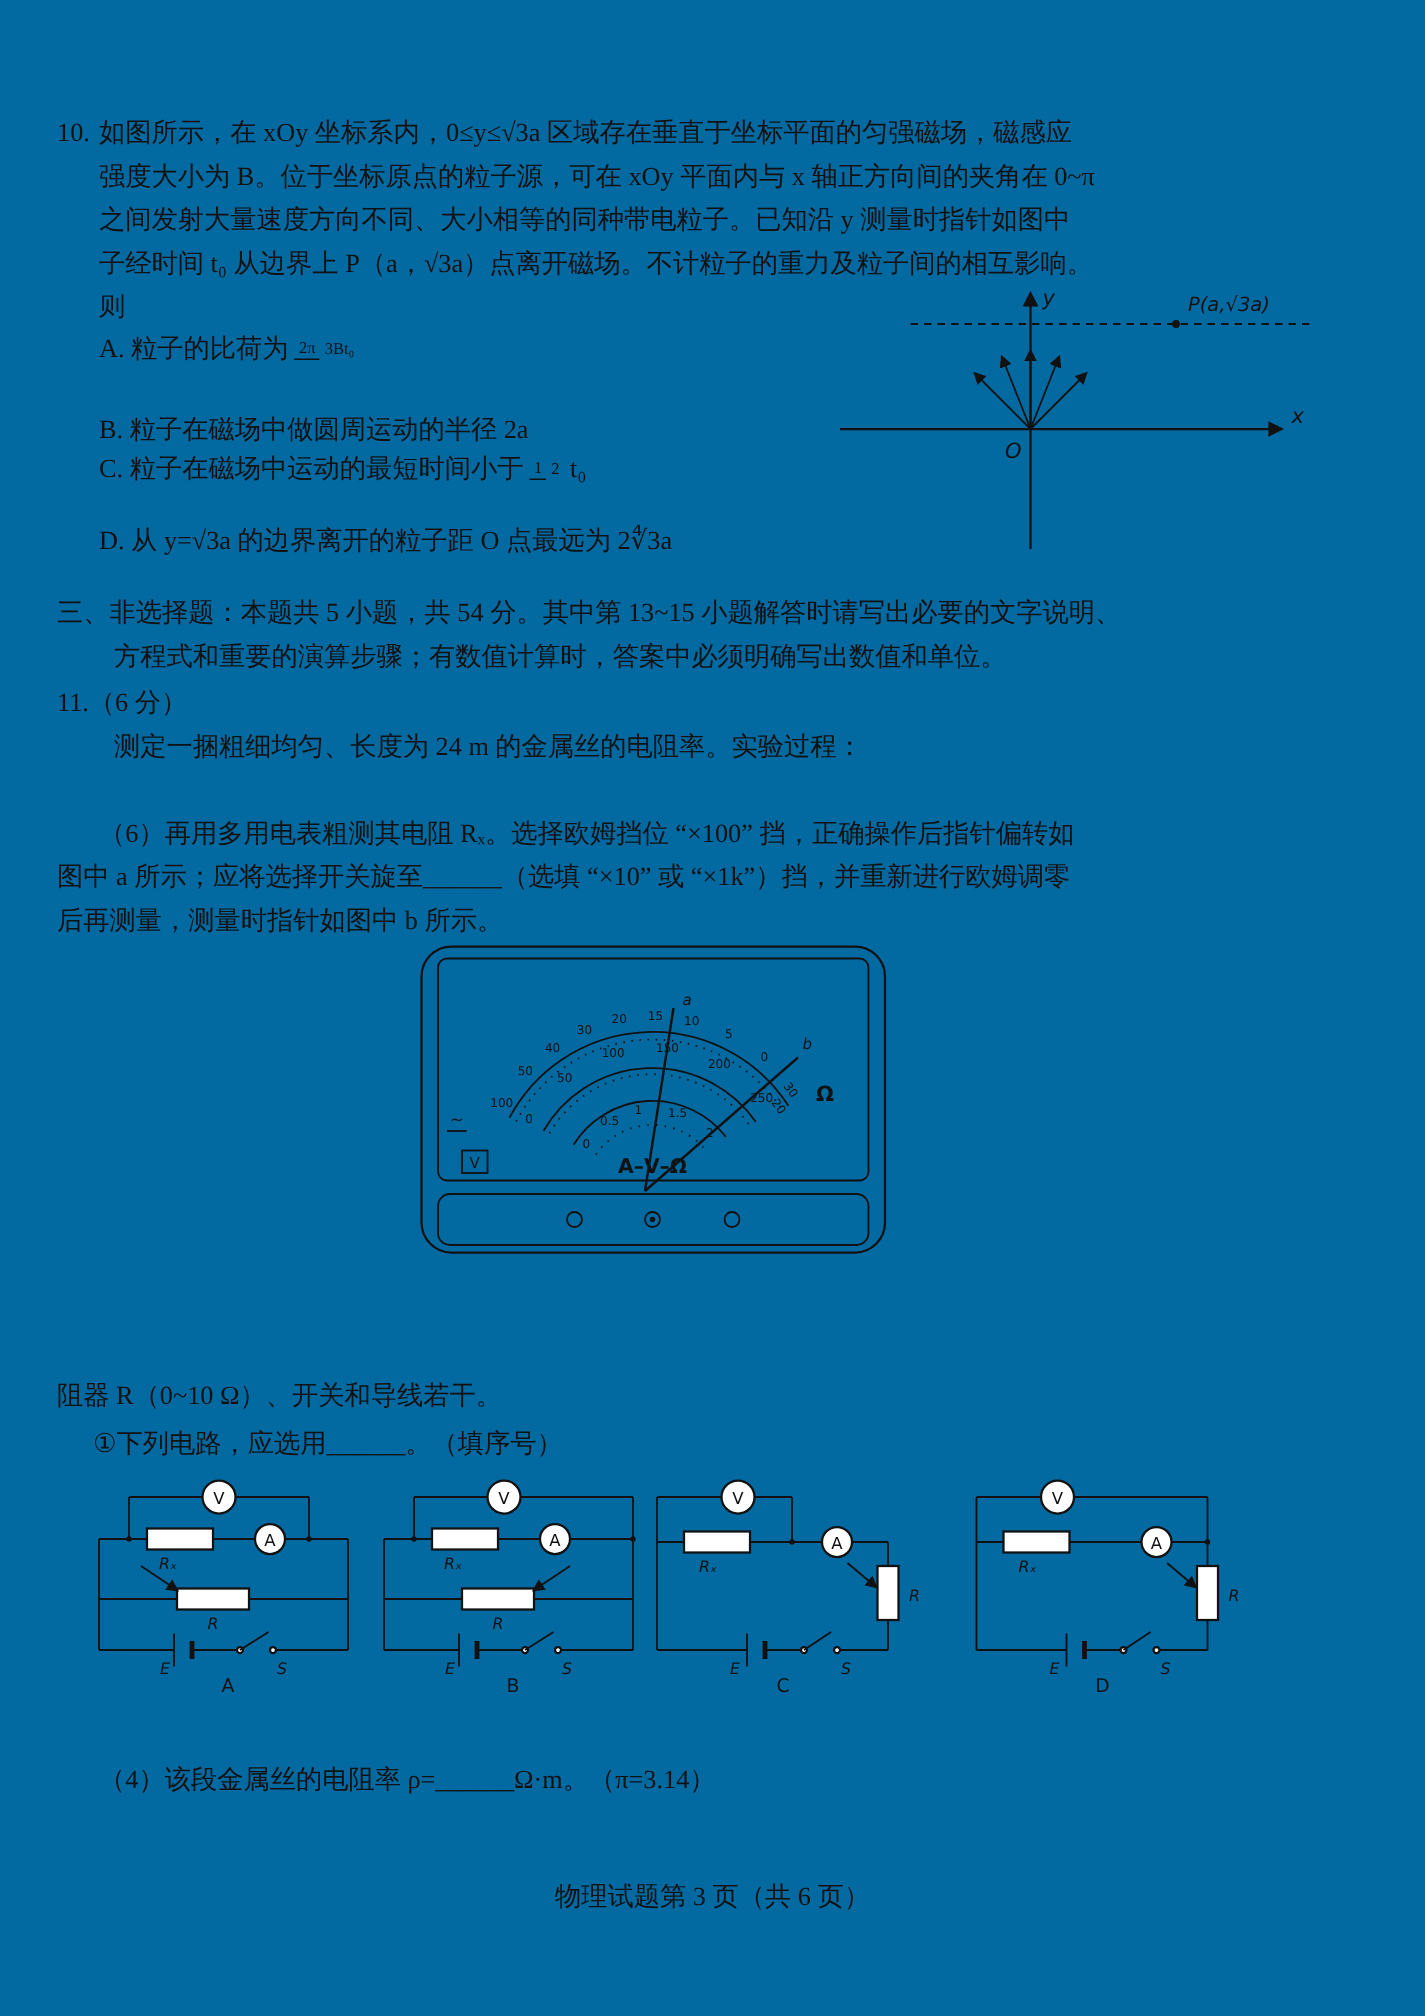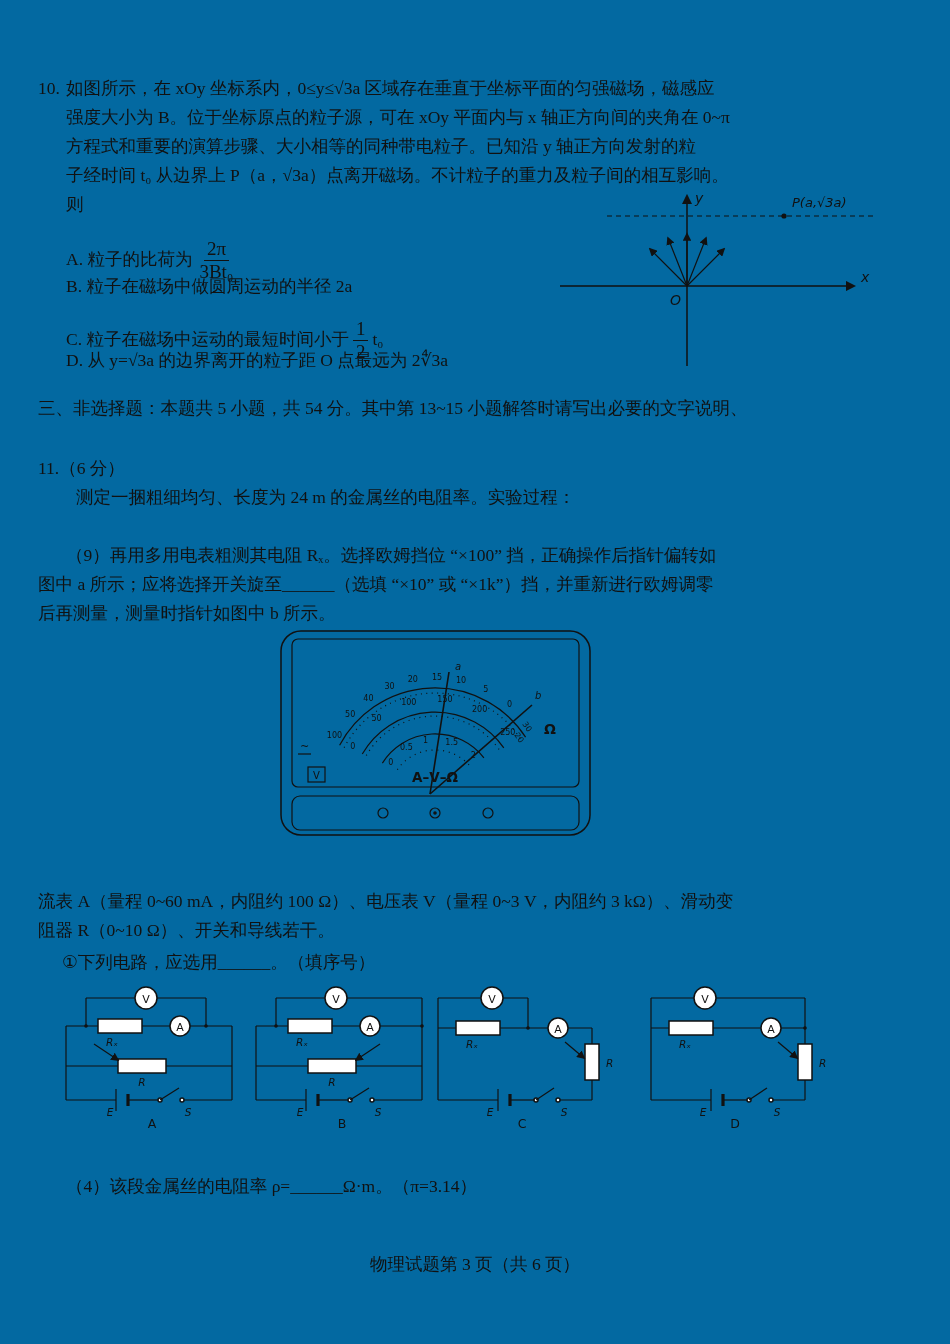--- a/index.html
+++ b/index.html
@@ -1,22 +1,22 @@
 <!DOCTYPE html>
 <html><head>
 <meta charset="utf-8">
 <style>
   html,body{margin:0;padding:0;background:#d8d8d8;}
   .page{position:relative;width:950px;height:1344px;background:#0369a1;margin:0 auto;
         font-family:"Liberation Serif","DejaVu Sans",serif;color:#111;overflow:hidden;padding-left:20px;}
   .line{position:absolute;white-space:nowrap;font-size:17.5px;line-height:1.25;}
   .bold{font-weight:400;}
   .opt{display:flex;align-items:center;}
-  .frac{display:inline-flex;flex-direction:column;align-items:center;font-size:19px;
-        line-height:1.15;margin:16px 4px;}
+  .frac{display:inline-flex;flex-direction:row;align-items:center;font-size:11px;
+        line-height:1.15;margin:0 4px;}
   .frac .fnum{border-bottom:1.3px solid #111;padding:0 3px;}
   .frac .fden{padding:0 3px;}
   .fig{position:absolute;}
   svg text{font-family:"DejaVu Sans","Liberation Sans",sans-serif;fill:#111;}
   .st{stroke:#111;stroke-width:1.5;fill:none;}
   .stt{stroke:#111;stroke-width:1.2;fill:none;}
   .wbox{stroke:#111;stroke-width:1.5;fill:#fff;}
   .dot{fill:#111;stroke:none;}
   .footer{position:absolute;left:0;width:950px;text-align:center;font-size:17.5px;}
 </style>
@@ -29,21 +29,21 @@
     <defs>
       <marker id="ah" viewBox="0 0 10 10" refX="8" refY="5" markerWidth="7" markerHeight="7" orient="auto-start-reverse">
         <path d="M0,0 L10,5 L0,10 z" fill="#111"></path>
       </marker>
     </defs>
   </svg>
 
   <div class="line" style="left:38px;top:78px">10.</div>
   <div class="line" style="left:66px;top:78px">如图所示，在 xOy 坐标系内，0≤y≤√3a 区域存在垂直于坐标平面的匀强磁场，磁感应</div>
   <div class="line" style="left:66px;top:107px">强度大小为 B。位于坐标原点的粒子源，可在 xOy 平面内与 x 轴正方向间的夹角在 0~π</div>
-  <div class="line" style="left:66px;top:136px">方程式和重要的演算步骤、大小相等的同种带电粒子。已知沿 y 轴正方向发射的粒</div>
+  <div class="line" style="left:66px;top:136px">之间发射大量速度方向不同、大小相等的同种带电粒子。已知沿 y 测量时指针如图中</div>
   <div class="line" style="left:66px;top:165px">子经时间 t₀ 从边界上 P（a，√3a）点离开磁场。不计粒子的重力及粒子间的相互影响。</div>
   <div class="line" style="left:66px;top:194px">则</div>
 
   <div class="line opt" style="left:66px;top:222px">
     <span>A. 粒子的比荷为</span>
     <span class="frac">
       <span class="fnum">2π</span>
       <span class="fden">3Bt₀</span>
     </span>
   </div>
@@ -73,24 +73,25 @@
     <g class="stt">
       <line x1="135" y1="100" x2="172" y2="63" marker-end="url(#ah)"></line>
       <line x1="135" y1="100" x2="154" y2="52" marker-end="url(#ah)"></line>
       <line x1="135" y1="100" x2="135" y2="48" marker-end="url(#ah)"></line>
       <line x1="135" y1="100" x2="116" y2="52" marker-end="url(#ah)"></line>
       <line x1="135" y1="100" x2="98" y2="63" marker-end="url(#ah)"></line>
     </g>
   </svg>
 
   <div class="line bold" style="left:38px;top:398px">三、非选择题：本题共 5 小题，共 54 分。其中第 13~15 小题解答时请写出必要的文字说明、</div>
+  <div class="line bold" style="left:76px;top:427px">方程式和重要的演算步骤；有数值计算时，答案中必须明确写出数值和单位。</div>
 
   <div class="line" style="left:38px;top:458px">11.（6 分）</div>
   <div class="line" style="left:76px;top:487px">测定一捆粗细均匀、长度为 24 m 的金属丝的电阻率。实验过程：</div>
-  <div class="line" style="left:66px;top:545px">（9）再用多用电表粗测其电阻 Rₓ。选择欧姆挡位 “×100” 挡，正确操作后指针偏转如</div>
+  <div class="line" style="left:66px;top:545px">（6）再用多用电表粗测其电阻 Rₓ。选择欧姆挡位 “×100” 挡，正确操作后指针偏转如</div>
   <div class="line" style="left:38px;top:574px">图中 a 所示；应将选择开关旋至______（选填 “×10” 或 “×1k”）挡，并重新进行欧姆调零</div>
   <div class="line" style="left:38px;top:603px">后再测量，测量时指针如图中 b 所示。</div>
 
   <svg class="fig" style="left:278px;top:628px" width="315" height="220" viewBox="0 0 315 220">
     <rect x="3" y="3" width="309" height="204" rx="20" class="st" stroke-width="2.5"></rect>
     <rect x="14" y="11" width="287" height="148" rx="6" class="stt"></rect>
     <rect x="14" y="168" width="287" height="34" rx="8" class="stt"></rect>
 
     <circle cx="105" cy="185" r="5" class="stt"></circle>
     <circle cx="157" cy="185" r="5" class="stt"></circle>
@@ -146,21 +147,20 @@
     <rect x="30" y="139" width="17" height="15" class="stt"></rect>
     <text x="38.5" y="150.5" font-size="10" text-anchor="middle">V</text>
     <text x="157" y="154" font-size="13.5" font-weight="bold" text-anchor="middle">A–V–Ω</text>
 
     <line x1="152" y1="166" x2="171" y2="44" stroke="#111" stroke-width="1.6"></line>
     <line x1="152" y1="166" x2="254" y2="77" stroke="#111" stroke-width="1.6"></line>
     <text x="177" y="42" font-size="10" font-style="italic">a</text>
     <text x="257" y="71" font-size="10" font-style="italic">b</text>
   </svg>
 
-  <div class="line" style="left:38px;top:891px">流表 A（量程 0~60 mA，内阻约 100 Ω）、电压表 V（量程 0~3 V，内阻约 3 kΩ）、滑动变</div>
   <div class="line" style="left:38px;top:920px">阻器 R（0~10 Ω）、开关和导线若干。</div>
   <div class="line" style="left:62px;top:952px">①下列电路，应选用______。（填序号）</div>
 
   <svg class="fig" style="left:60px;top:982px" width="178" height="148" viewBox="0 0 178 148">
     <g class="stt">
       <line x1="26" y1="16" x2="146" y2="16"></line>
       <line x1="26" y1="16" x2="26" y2="44"></line>
       <line x1="146" y1="16" x2="146" y2="44"></line>
       <line x1="6" y1="44" x2="172" y2="44"></line>
       <line x1="6" y1="44" x2="6" y2="118"></line>

